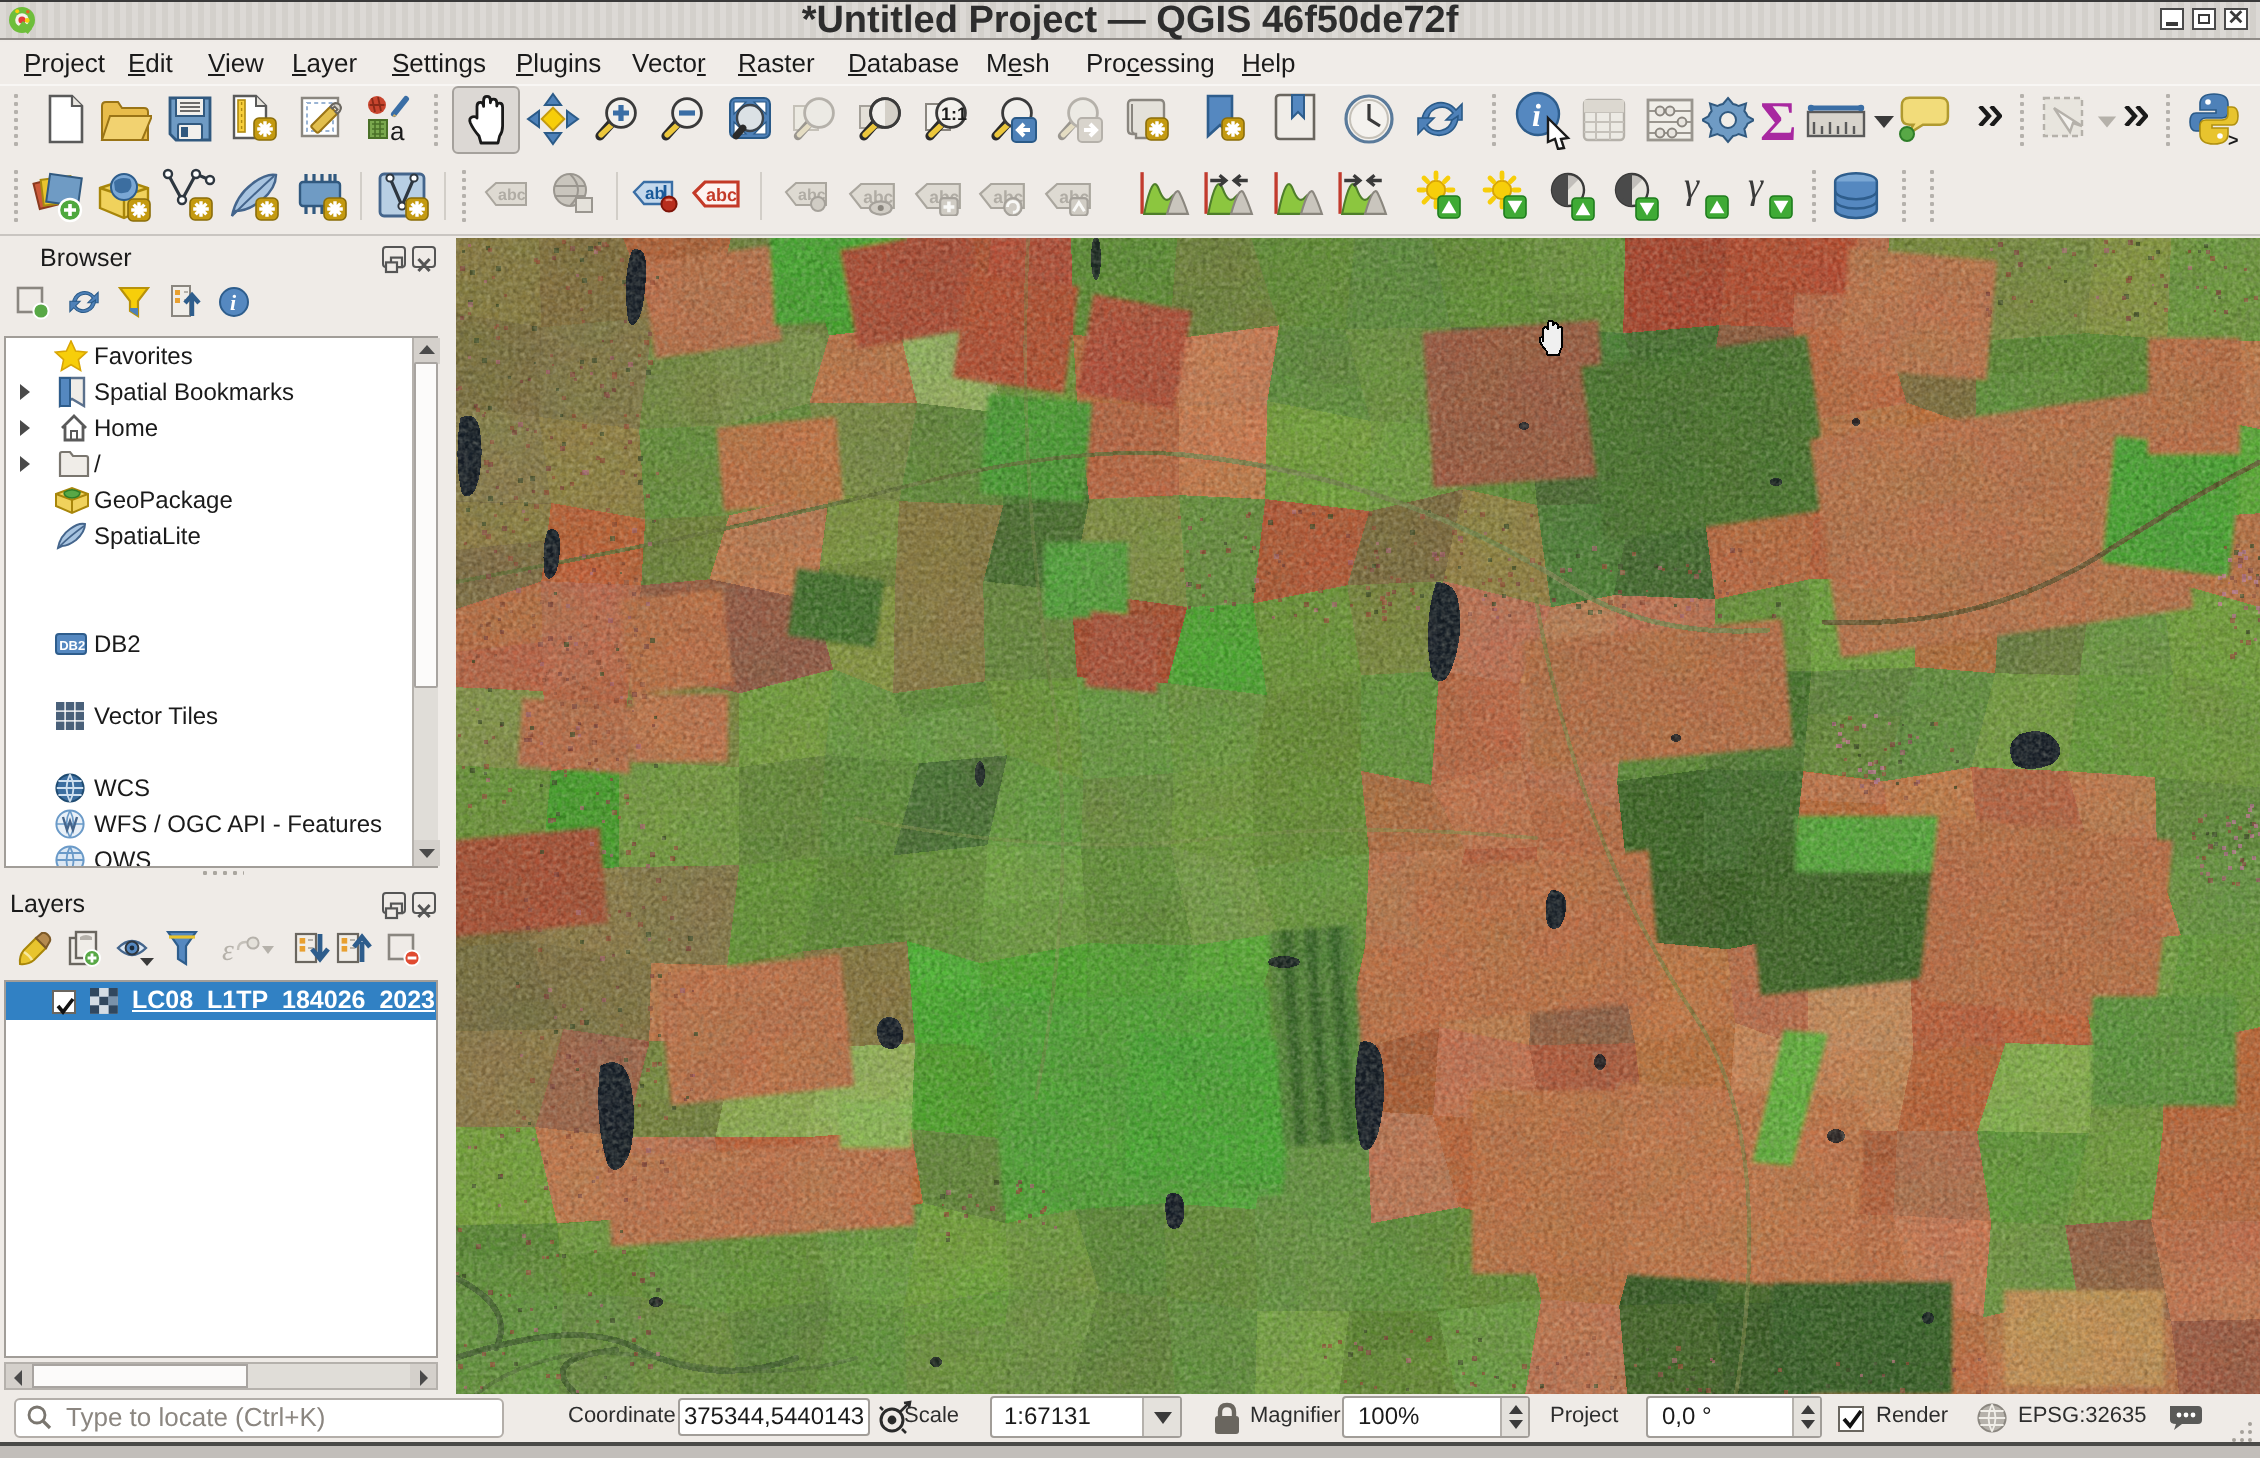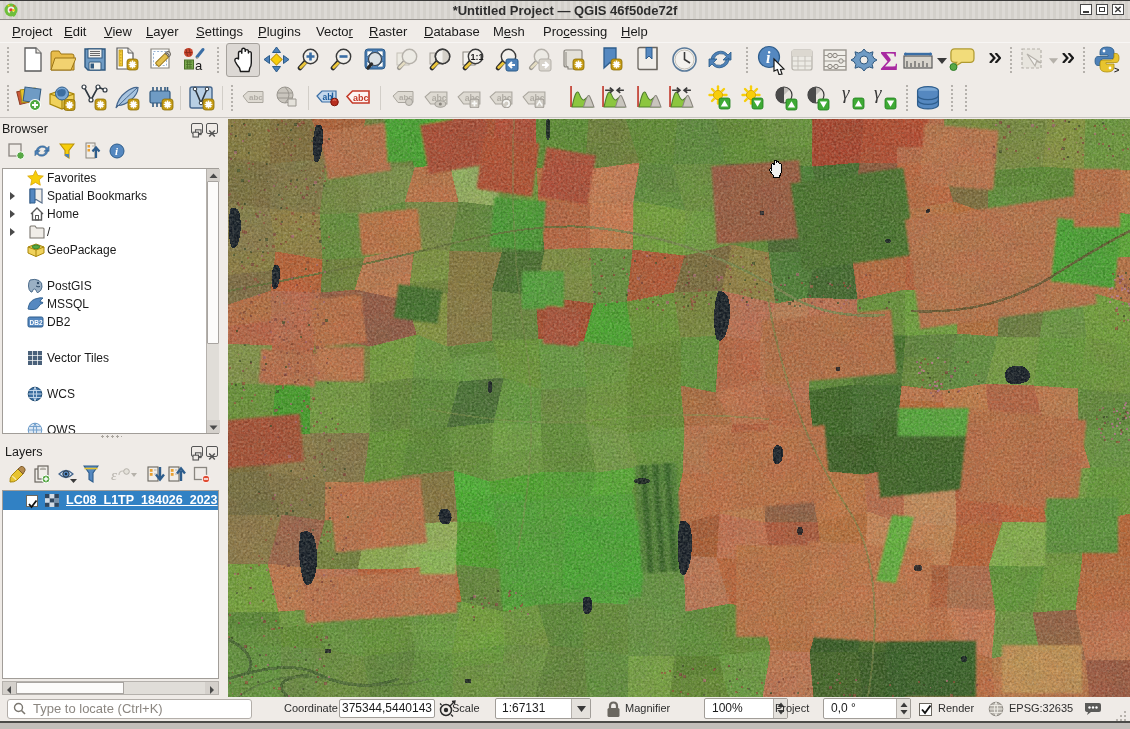--- a/index.html
+++ b/index.html
@@ -1,21 +1,21 @@
 <!DOCTYPE html>
 <html><head><meta charset="utf-8">
 <style>
 *{margin:0;padding:0;box-sizing:border-box}
 html,body{width:1130px;height:729px;overflow:hidden;font-family:"Liberation Sans",sans-serif;background:#efebe7}
 .abs{position:absolute}
 #win{position:relative;width:1130px;height:729px}
 #titlebar{position:absolute;left:0;top:0;width:1130px;height:20px;background:
  repeating-linear-gradient(90deg,#dcd9d5 0 3px,#d3d0cb 3px 6px);
  border-top:1px solid #3a3a3a;border-bottom:1px solid #8f8b87}
-#titletext{position:absolute;left:0;top:2px;width:1130px;text-align:center;font-size:13px;font-weight:bold;color:#2d2d2d;line-height:17px}
+#titletext{position:absolute;left:0;top:2px;width:1130px;text-align:center;font-size:19px;font-weight:bold;color:#2d2d2d;line-height:17px}
 .winbtn{position:absolute;top:4px;width:12px;height:11px;background:#fff;border:1px solid #4a4a4a}
 #menubar{position:absolute;left:0;top:21px;width:1130px;height:21px;background:#f0ece8;font-size:13px;color:#1a1a1a}
 #menubar span{position:absolute;top:3px}
 #menubar u{text-decoration:underline}
 .tbar{position:absolute;left:0;width:1130px;background:#efebe7}
 #tb1{top:42px;height:36px;border-top:1px solid #f8f6f4}
 #tb2{top:78px;height:40px;border-bottom:1px solid #c9c5c1}
 .hdl{position:absolute;width:4px;background-image:radial-gradient(circle,#b5b1ac 1px,transparent 1.2px);background-size:4px 4px}
 .icon{position:absolute}
 .panel-title{position:absolute;font-size:12.5px;color:#1a1a1a}
@@ -468,21 +468,21 @@
       </svg>
 <div class="hdl" style="left:905px;top:84px;height:28px"></div>
 <svg class="icon" style="left:915px;top:85px" width="26" height="25" viewBox="0 0 24 24">
         <use href="#dbcyl"></use>
       </svg>
 <div class="hdl" style="left:950px;top:84px;height:28px"></div>
 <div class="hdl" style="left:964px;top:84px;height:28px"></div>
 </div>
 
 <div id="browser">
-<div class="panel-title" style="left:2px;top:122px">Browser</div>
+<div class="panel-title" style="left:20px;top:122px">Browser</div>
 <div class="pbtn" style="left:191px;top:123px"><svg width="10" height="9" viewBox="0 0 10 9">
           <rect x="3.5" y="0.8" width="5.5" height="4.8" fill="none" stroke="#555" stroke-width="1.1"></rect>
           <rect x="1" y="3.2" width="5.5" height="4.8" fill="#efebe7" stroke="#555" stroke-width="1.1"></rect>
         </svg></div>
 <div class="pbtn" style="left:206px;top:123px"><svg width="10" height="9" viewBox="0 0 10 9">
           <path d="M2.2 1.5 L7.8 7.5 M7.8 1.5 L2.2 7.5" stroke="#555" stroke-width="1.5"></path>
         </svg></div>
 <svg class="icon" style="left:8px;top:143px" width="17" height="17" viewBox="0 0 17 17">
         <rect x="1" y="1" width="12" height="12" fill="none" stroke="#8a8680" stroke-width="1.3"></rect>
         <circle cx="12.5" cy="12.5" r="3.8" fill="#58a846" stroke="#fff" stroke-width="1"></circle>
@@ -538,33 +538,26 @@
           <span class="lbl">/</span>
         </div>
 <div class="treerow" style="top:72px">
           <svg class="icon" style="left:24px;top:1px" width="18" height="16" viewBox="0 0 18 16">
             <path d="M1 5 L9 2 L17 5 L17 11 L9 14.5 L1 11 Z" fill="#f0d25c" stroke="#a8860a"></path>
             <path d="M1 5 L9 8 L17 5 M9 8 L9 14.5" fill="none" stroke="#a8860a"></path>
             <path d="M5 4.2 Q9 1.5 13 4.2 Q13 6.5 9 7 Q5 6.5 5 4.2" fill="#58a846" stroke="#2e7d28" stroke-width="0.8"></path>
           </svg>
           <span class="lbl">GeoPackage</span>
         </div>
-<div class="treerow" style="top:108px">
+<div class="treerow" style="top:90px">
           <svg class="icon" style="left:24px;top:1px" width="17" height="16" viewBox="0 0 17 16">
-            <path d="M3 2 Q8 0.5 12 2.5 Q15.5 4.5 15 9 Q14.5 13 11 14.5 Q10 15 9.5 13.5 Q9 11 7.5 11 Q6 11 5.5 13 Q5.2 14.5 4 14 Q1.5 12 1.5 8 Q1.5 4 3 2 Z" fill="#9ab0c4" stroke="#4a6a8a" stroke-width="1"></path>
-            <circle cx="11" cy="5" r="1.2" fill="#2e4a66"></circle>
-            <path d="M9 8 Q11 9.5 13 8.5" stroke="#2e4a66" fill="none"></path>
+            <path d="M2 14 Q3 8 8 4.5 Q12.5 1.2 15.5 2 Q15.5 6 11 10 Q7 13 4 13 Z" fill="#a8c4e0" stroke="#44658c" stroke-width="1"></path>
+            <path d="M3 13 Q8 8 15 3" stroke="#44658c" stroke-width="0.8" fill="none"></path>
           </svg>
-          <span class="lbl">PostGIS</span>
-        </div>
-<div class="treerow" style="top:126px">
-          <svg class="icon" style="left:24px;top:2px" width="17" height="14" viewBox="0 0 17 14">
-            <path d="M1 12 Q2 4 8 2 Q14 0 16 1 Q13 3 13 5 Q16 4.5 16 6 Q13 7 12 9 Q10 13 5 12.5 Q2 12.5 1 12 Z" fill="#5588c0" stroke="#2e5d8c" stroke-width="0.9"></path>
-          </svg>
-          <span class="lbl">MSSQL</span>
+          <span class="lbl">SpatiaLite</span>
         </div>
 <div class="treerow" style="top:144px">
           <svg class="icon" style="left:24px;top:1px" width="17" height="16" viewBox="0 0 17 16">
             <rect x="1" y="3" width="15" height="10" rx="1.5" fill="#5588c0" stroke="#2e5d8c"></rect>
             <text x="2.6" y="10.8" font-family="Liberation Sans" font-size="6.5" font-weight="bold" fill="#fff">DB2</text>
           </svg>
           <span class="lbl">DB2</span>
         </div>
 <div class="treerow" style="top:180px">
           <svg class="icon" style="left:24px;top:1px" width="16" height="16" viewBox="0 0 16 16">
@@ -581,20 +574,28 @@
             </g>
           </svg>
           <span class="lbl">Vector Tiles</span>
         </div>
 <div class="treerow" style="top:216px">
           <svg class="icon" style="left:24px;top:1px" width="16" height="16" viewBox="0 0 16 16">
             <circle cx="8" cy="8" r="6.8" fill="#3c6ea0" stroke="#1e4a70"></circle>
             <path d="M8 1.2 Q11.5 8 8 14.8 M8 1.2 Q4.5 8 8 14.8 M1.4 8 L14.6 8 M2.2 4.5 L13.8 4.5 M2.2 11.5 L13.8 11.5" stroke="#cfe0f0" stroke-width="0.9" fill="none"></path>
           </svg>
           <span class="lbl">WCS</span>
+        </div>
+<div class="treerow" style="top:234px">
+          <svg class="icon" style="left:24px;top:1px" width="16" height="16" viewBox="0 0 16 16">
+            <circle cx="8" cy="8" r="6.8" fill="#e8f0f8" stroke="#6a9ac8"></circle>
+            <path d="M8 1.2 Q11.5 8 8 14.8 M8 1.2 Q4.5 8 8 14.8 M1.4 8 L14.6 8" stroke="#6a9ac8" stroke-width="0.8" fill="none"></path>
+            <path d="M4.5 4.5 L6.5 11 L8 6.5 L9.5 11 L11.5 4.5" fill="none" stroke="#44658c" stroke-width="1.2"></path>
+          </svg>
+          <span class="lbl">WFS / OGC API - Features</span>
         </div>
 <div class="treerow" style="top:252px">
           <svg class="icon" style="left:24px;top:1px" width="16" height="16" viewBox="0 0 16 16">
             <circle cx="8" cy="8" r="6.8" fill="#dce8f4" stroke="#6a9ac8"></circle>
             <path d="M8 1.2 Q11.5 8 8 14.8 M8 1.2 Q4.5 8 8 14.8 M1.4 8 L14.6 8 M2.2 4.5 L13.8 4.5 M2.2 11.5 L13.8 11.5" stroke="#6a9ac8" stroke-width="0.9" fill="none"></path>
           </svg>
           <span class="lbl">OWS</span>
         </div>
 </div>
 <div class="abs" style="left:206px;top:169px;width:13px;height:264px;background:#e0ddd8;border-left:1px solid #b5b1ac">
@@ -2088,21 +2089,21 @@
         <div style="padding:2px 0 0 6px">1:67131</div>
 <div class="abs" style="right:0;top:0;width:19px;height:19px;background:#e4e1dc;border-left:1px solid #b5b1ac"><svg width="19" height="19" viewBox="0 0 19 19">
             <path d="M5 7 L14 7 L9.5 13 Z" fill="#3a3a3a"></path>
           </svg></div>
       </div>
 <svg class="icon" style="left:606px;top:4px" width="15" height="17" viewBox="0 0 15 17">
         <rect x="1.5" y="7" width="12" height="9" rx="1.5" fill="#6a665f"></rect>
         <path d="M4 7 L4 5 Q4 1.5 7.5 1.5 Q11 1.5 11 5 L11 7" fill="none" stroke="#6a665f" stroke-width="2.2"></path>
       </svg>
 <span class="slabel" style="left:625px">Magnifier</span>
-<div class="sfield" style="left:704px;top:1px;width:84px;height:21px">
+<div class="sfield" style="left:671px;top:1px;width:94px;height:21px">
         <div style="padding:2px 0 0 7px">100%</div>
 <div class="abs" style="right:0;top:0;width:14px;height:19px;background:#e4e1dc;border-left:1px solid #b5b1ac"><svg width="14" height="19" viewBox="0 0 14 19">
             <path d="M3.5 8 L7 3.5 L10.5 8 Z" fill="#3a3a3a"></path>
             <path d="M3.5 11 L7 15.5 L10.5 11 Z" fill="#3a3a3a"></path>
           </svg></div>
       </div>
 <span class="slabel" style="left:775px">Project</span>
 <div class="sfield" style="left:823px;top:1px;width:88px;height:21px">
         <div style="padding:2px 0 0 7px">0,0 °</div>
 <div class="abs" style="right:0;top:0;width:14px;height:19px;background:#e4e1dc;border-left:1px solid #b5b1ac"><svg width="14" height="19" viewBox="0 0 14 19">

